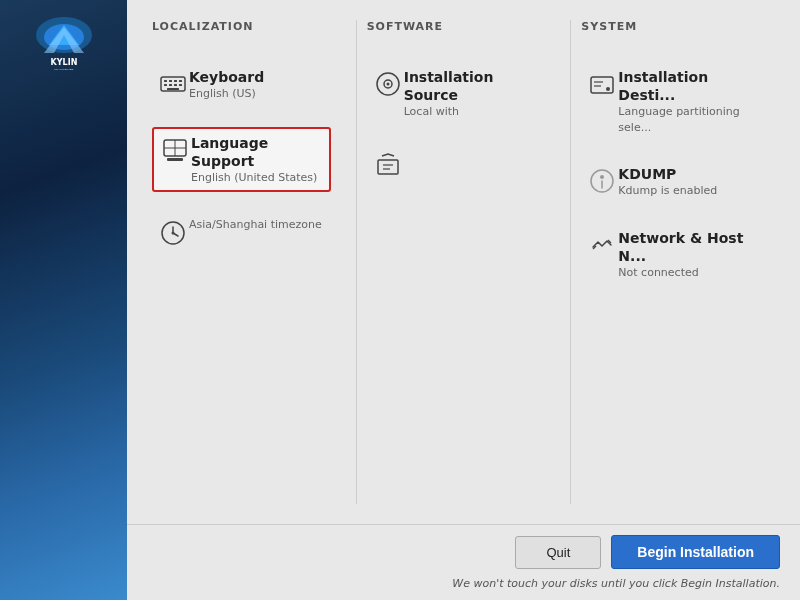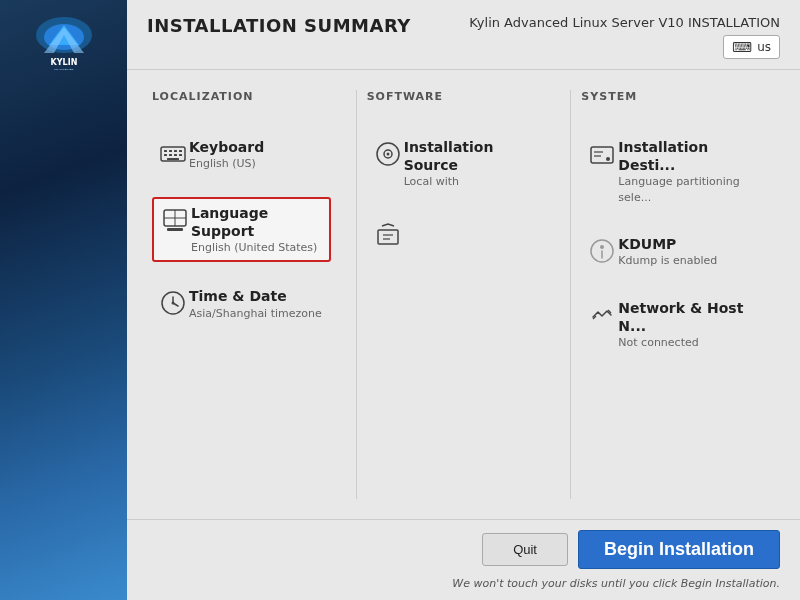--- a/index.html
+++ b/index.html
@@ -183,21 +183,21 @@
       font-size: 13px;
       cursor: pointer;
       color: #222;
       margin-left: 20px;
     }
     .btn-begin {
       background: #2a6fcb;
       border: 1px solid #1a5aaa;
       border-radius: 3px;
       padding: 8px 25px;
-      font-size: 18px;
+      font-size: 14px;
       cursor: pointer;
       color: white;
       font-weight: bold;
     }
     .footer-note {
       font-size: 11px;
       color: #555;
       font-style: italic;
     }
 
@@ -226,30 +226,20 @@
       <polygon points="20,30 35,10 50,30" fill="#3aaeff" opacity="0.9"></polygon>
       <polygon points="15,38 35,12 55,38 45,38 35,20 25,38" fill="#88ccff" opacity="0.6"></polygon>
       <text x="35" y="50" text-anchor="middle" font-size="8" fill="white" font-weight="bold">KYLIN</text>
       <text x="35" y="58" text-anchor="middle" font-size="5" fill="#aaddff">银河麒麟</text>
     </svg>
   </div>
 </div>
 
 <div class="main">
 
-  <div class="header">
-    <span class="header-title">INSTALLATION SUMMARY</span>
-    <div class="header-right">
-      <span class="header-subtitle">Kylin Advanced Linux Server V10 INSTALLATION</span>
-      <div class="keyboard-badge">
-        <span class="kbd-icon">⌨</span>
-        <span>us</span>
-      </div>
-    </div>
-  </div>
 
   <div class="content">
     <div class="sections-row">
 
       <div class="section">
         <div class="section-title">LOCALIZATION</div>
 
         <div class="item">
           <div class="item-icon">
             <svg class="icon-svg" viewBox="0 0 28 28" fill="none">
@@ -289,21 +279,20 @@
         <div class="item">
           <div class="item-icon">
             <svg class="icon-svg" viewBox="0 0 28 28" fill="none">
               <circle cx="14" cy="14" r="11" stroke="#444" stroke-width="1.5" fill="none"></circle>
               <line x1="14" y1="8" x2="14" y2="14" stroke="#444" stroke-width="1.5" stroke-linecap="round"></line>
               <line x1="14" y1="14" x2="19" y2="17" stroke="#444" stroke-width="1.5" stroke-linecap="round"></line>
               <circle cx="14" cy="14" r="1.5" fill="#444"></circle>
             </svg>
           </div>
           <div class="item-text">
-            <span class="item-label">Time &amp; Date</span>
             <span class="item-sublabel">Asia/Shanghai timezone</span>
           </div>
         </div>
       </div>
 
       <div class="divider"></div>
 
       <div class="section">
         <div class="section-title">SOFTWARE</div>
 

